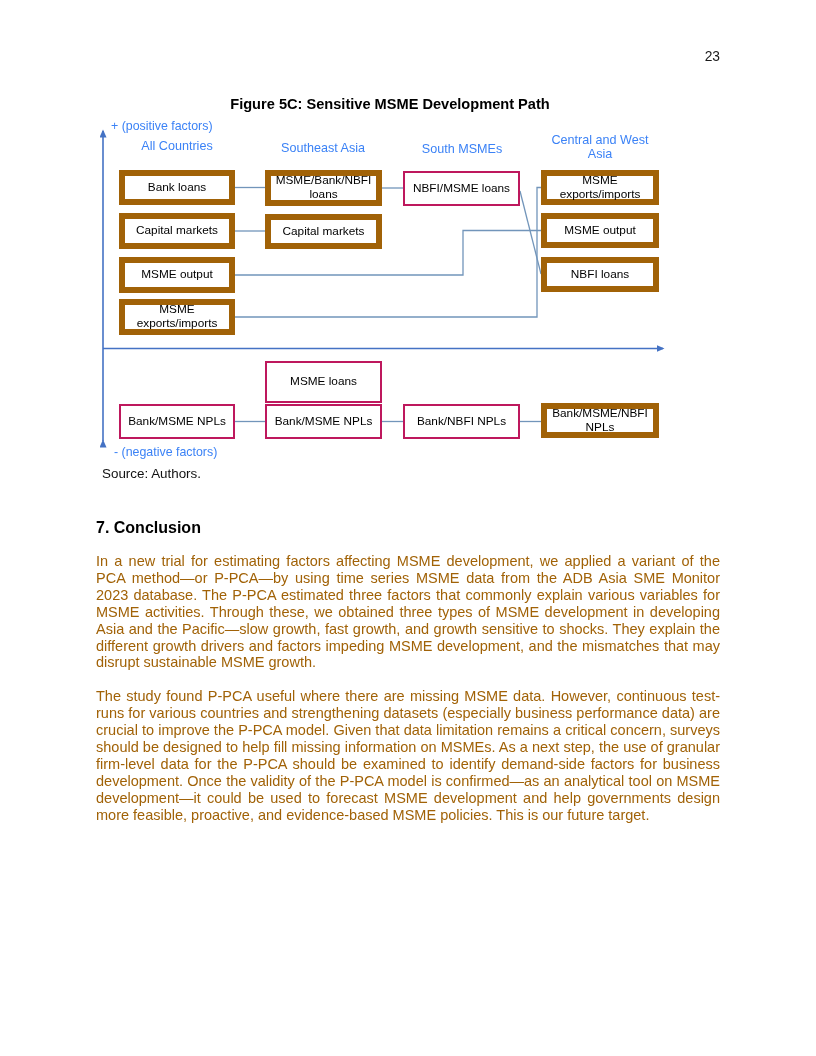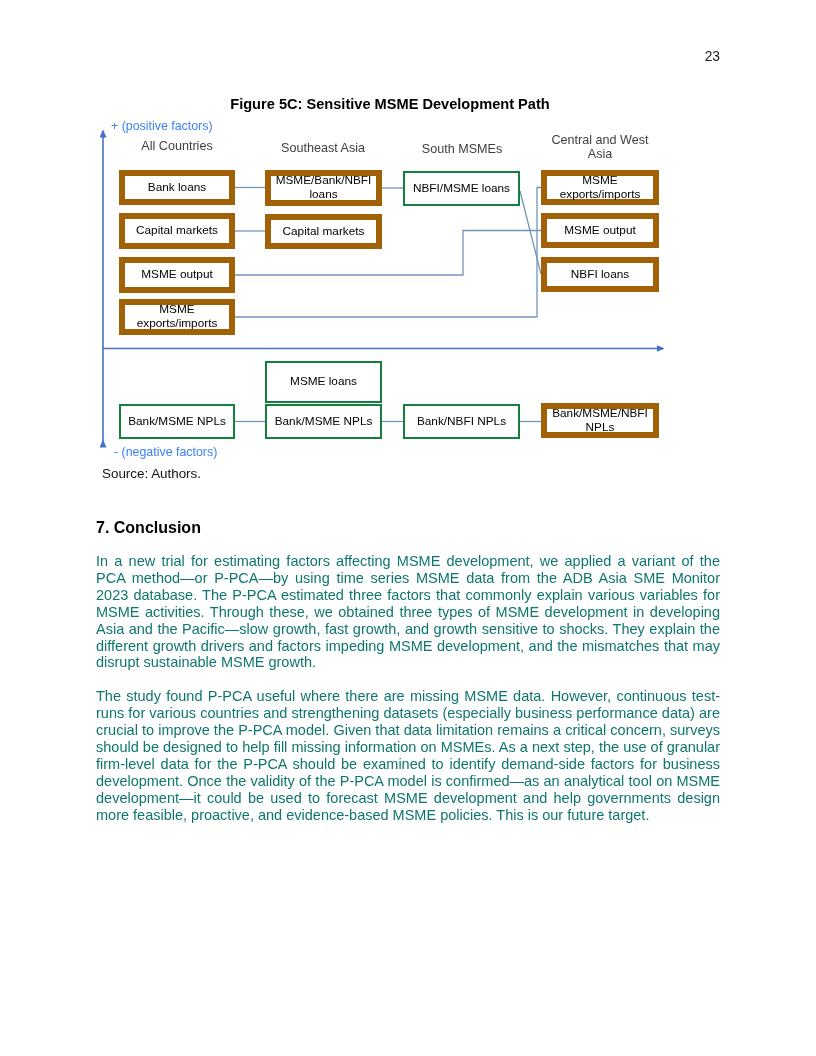--- a/index.html
+++ b/index.html
@@ -19,43 +19,43 @@
   }
   .figure-title{
     position:absolute;left:96px;top:96px;width:588px;
     text-align:center;font-weight:bold;font-size:14.6px;color:#000;
   }
   .axis-label{
     position:absolute;font-size:12.4px;color:#3b82f6;white-space:nowrap;
   }
   .col-header{
     position:absolute;width:124px;text-align:center;
-    font-size:12.6px;line-height:14px;color:#404040;
+    font-size:12.6px;line-height:14px;color:#3b82f6;
   }
   .fbox{
     position:absolute;background:#fff;
     border:6px solid #a16207;
     display:flex;align-items:center;justify-content:center;
     text-align:center;font-size:11.8px;line-height:1.18;
     padding:2px;box-sizing:border-box;color:#000;
   }
-  .fbox.heavy{border:2px solid #15803d;}
+  .fbox.heavy{border:2px solid #be185d;}
   .svg-layer{position:absolute;left:0;top:0;width:816px;height:1056px;}
   .source-note{
     position:absolute;left:102px;top:466px;font-size:13.4px;color:#111;
   }
   .textblock{
     position:absolute;left:96px;top:519px;width:624px;
   }
   .textblock h2{
     font-size:16px;font-weight:bold;margin:0 0 16px 0;color:#000;
   }
   .textblock p{
     font-size:14.5px;line-height:16.9px;margin:0 0 17px 0;
-    text-align:justify;color:#0f766e;
+    text-align:justify;color:#a16207;
   }
 </style>
 </head>
 <body>
 
 <div class="page">
 
   <div class="page-number">23</div>
 
   <div class="figure-title">Figure 5C: Sensitive MSME Development Path</div>

